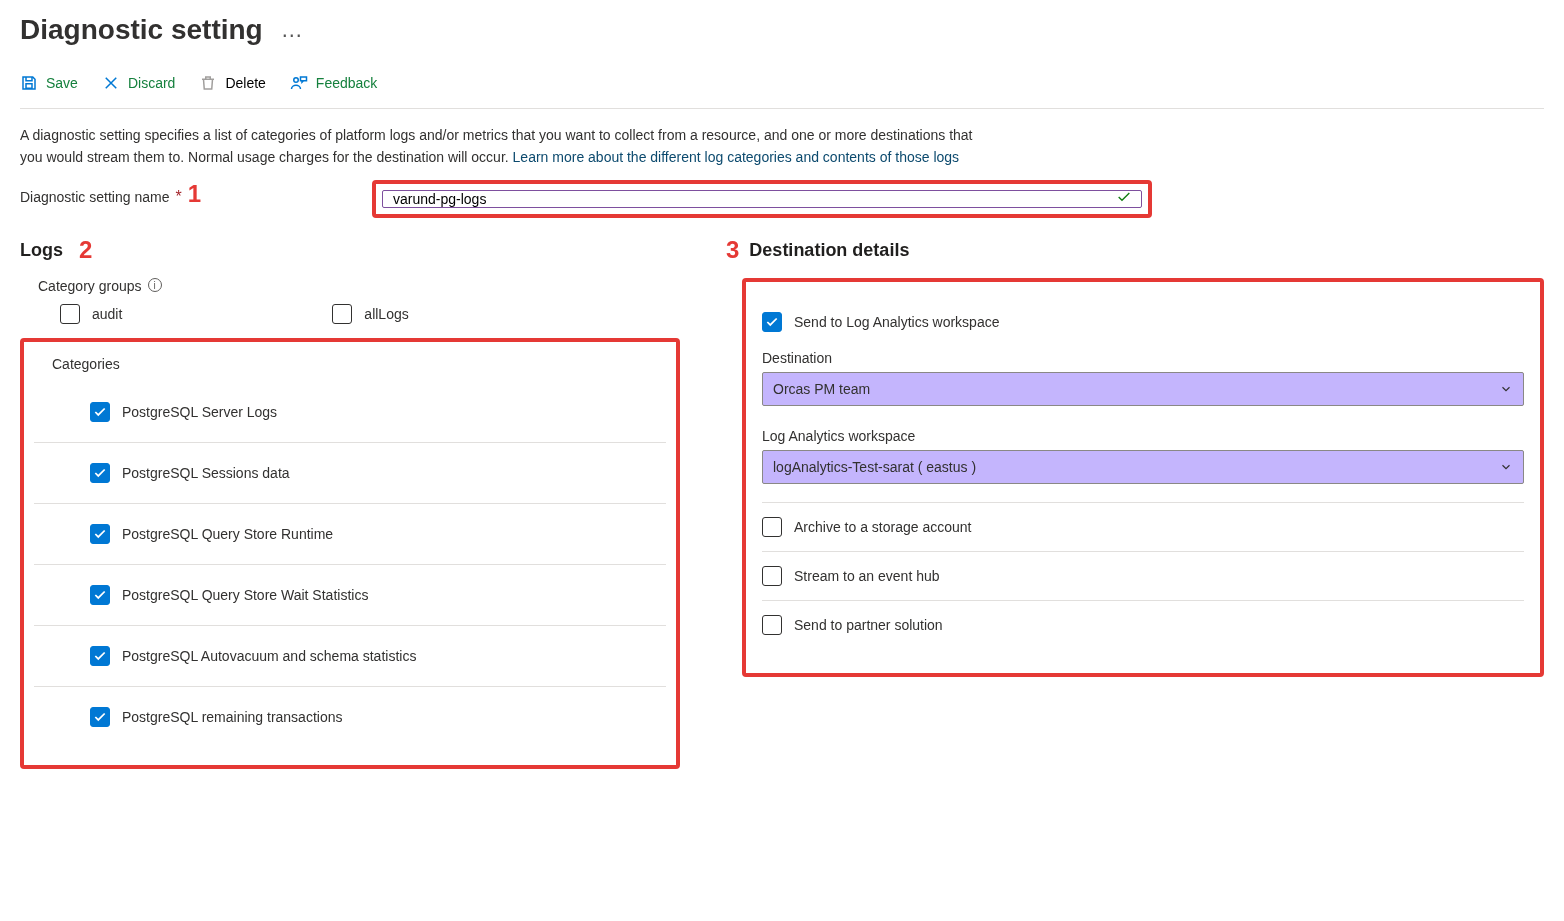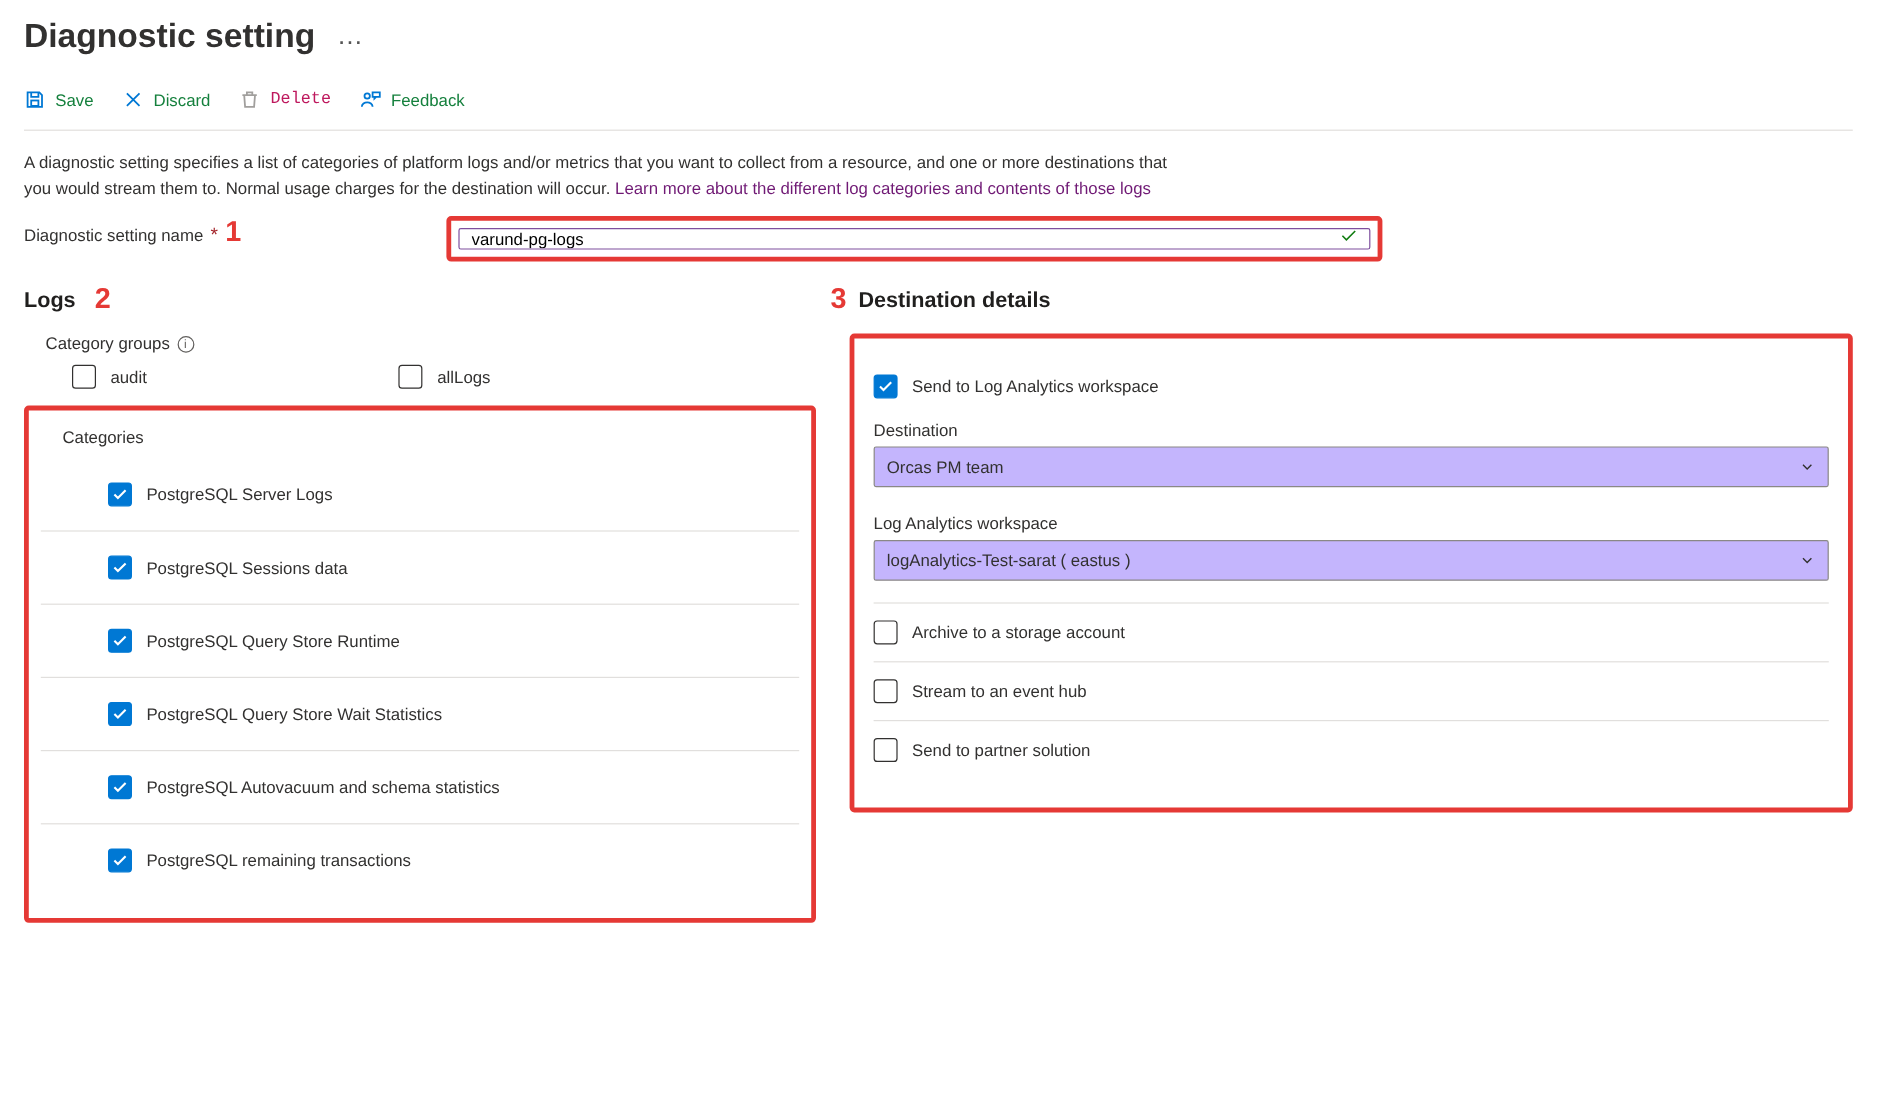--- a/index.html
+++ b/index.html
@@ -38,30 +38,30 @@
     display: inline-flex;
     align-items: center;
     gap: 8px;
     background: none;
     border: none;
     font-size: 14px;
     color: #15803d;
     cursor: pointer;
     padding: 2px 0;
   }
-  .tbtn.disabled { color: #be185d; cursor: default; font-family: Liberation Mono, monospace; }
+  .tbtn.disabled { color: #000000; cursor: default; }
   .tbtn svg { width: 18px; height: 18px; }
   .description {
     margin: 16px 0 12px 0;
     font-size: 14px;
     line-height: 1.55;
     max-width: 960px;
     color: #323130;
   }
-  .link { color: #701a75; text-decoration: none; cursor: pointer; }
+  .link { color: #0c4a6e; text-decoration: none; cursor: pointer; }
   .name-row {
     display: flex;
     gap: 12px;
     margin-bottom: 18px;
   }
   .name-label-wrap {
     display: flex;
     align-items: baseline;
     min-width: 340px;
   }
@@ -92,41 +92,41 @@
   .check-ok {
     position: absolute;
     right: 16px;
     top: 50%;
     transform: translateY(-50%);
     color: #107c10;
     font-size: 16px;
   }
   .columns {
     display: flex;
-    gap: 28px;
+    gap: 62px;
     align-items: flex-start;
   }
   .col-left { flex: 0 0 660px; position: relative; }
   .col-right { flex: 1; position: relative; }
   .section-heading {
     font-size: 18px;
     font-weight: 600;
     color: #201f1e;
     margin: 0 0 14px 0;
     display: flex;
     align-items: center;
     gap: 10px;
   }
   .section-heading.dest { margin-left: -22px; }
   .sub-label {
     font-size: 14px;
     color: #323130;
     margin: 10px 0 10px 18px;
     display: flex;
-    align-items: flex-end;
+    align-items: flex-start;
     gap: 6px;
   }
   .info-circle {
     display: inline-flex;
     align-items: center;
     justify-content: center;
     width: 14px;
     height: 14px;
     border: 1px solid #605e5c;
     border-radius: 50%;

